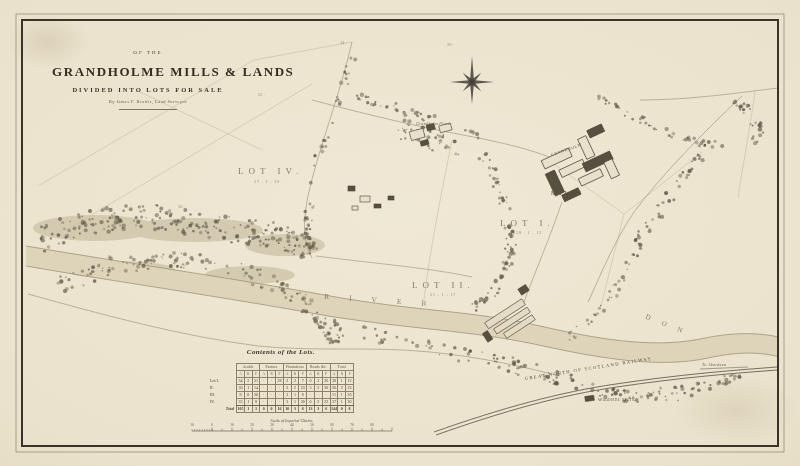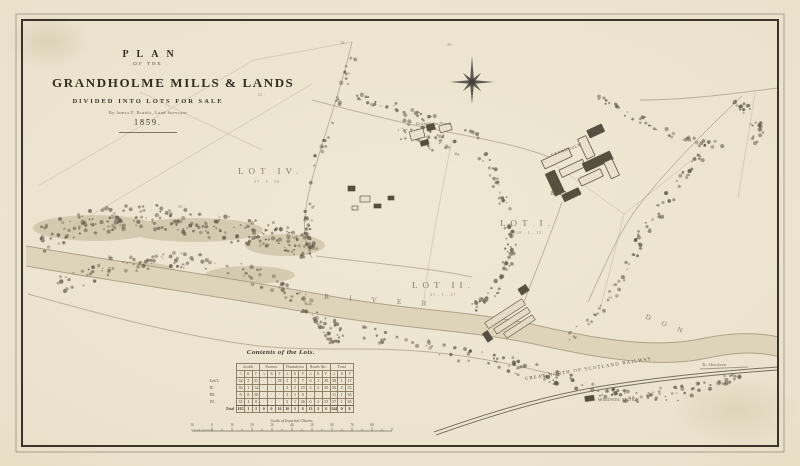--- a/index.html
+++ b/index.html
@@ -1085,26 +1085,24 @@
           <text x="292" y="426" font-size="3.5" text-anchor="middle" fill="#6b6354" font-family="Liberation Serif, serif">40</text>
           <text x="312" y="426" font-size="3.5" text-anchor="middle" fill="#6b6354" font-family="Liberation Serif, serif">50</text>
           <text x="332" y="426" font-size="3.5" text-anchor="middle" fill="#6b6354" font-family="Liberation Serif, serif">60</text>
           <text x="352" y="426" font-size="3.5" text-anchor="middle" fill="#6b6354" font-family="Liberation Serif, serif">70</text>
           <text x="372" y="426" font-size="3.5" text-anchor="middle" fill="#6b6354" font-family="Liberation Serif, serif">80</text>
         </g>
     </g>
   </svg>
 
   <div id="title-block">
-    <div class="t-plan">PLAN</div>
     <div class="t-ofthe">OF THE</div>
     <div class="t-main">GRANDHOLME MILLS &amp; LANDS</div>
     <div class="t-sub">DIVIDED INTO LOTS FOR SALE</div>
     <div class="t-by">By James F. Beattie, Land Surveyor</div>
-    <div class="t-year">1859.</div>
     <div class="t-rule"></div>
   </div>
 
   <div id="map-labels">
     <div class="abs lot-label" style="left:238px;top:166px;">LOT IV.</div>
     <div class="abs lot-area" style="left:254px;top:180px;">37 . 1 . 20</div>
     <div class="abs lot-label" style="left:500px;top:218px;">LOT I.</div>
     <div class="abs lot-area" style="left:516px;top:231px;">38 . 1 . 12</div>
     <div class="abs lot-label" style="left:412px;top:280px;">LOT II.</div>
     <div class="abs lot-area" style="left:430px;top:293px;">31 . 1 . 17</div>

